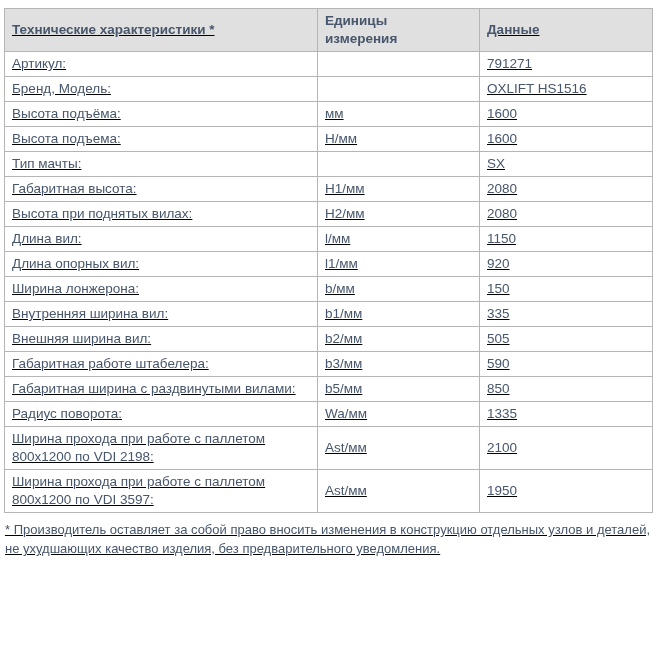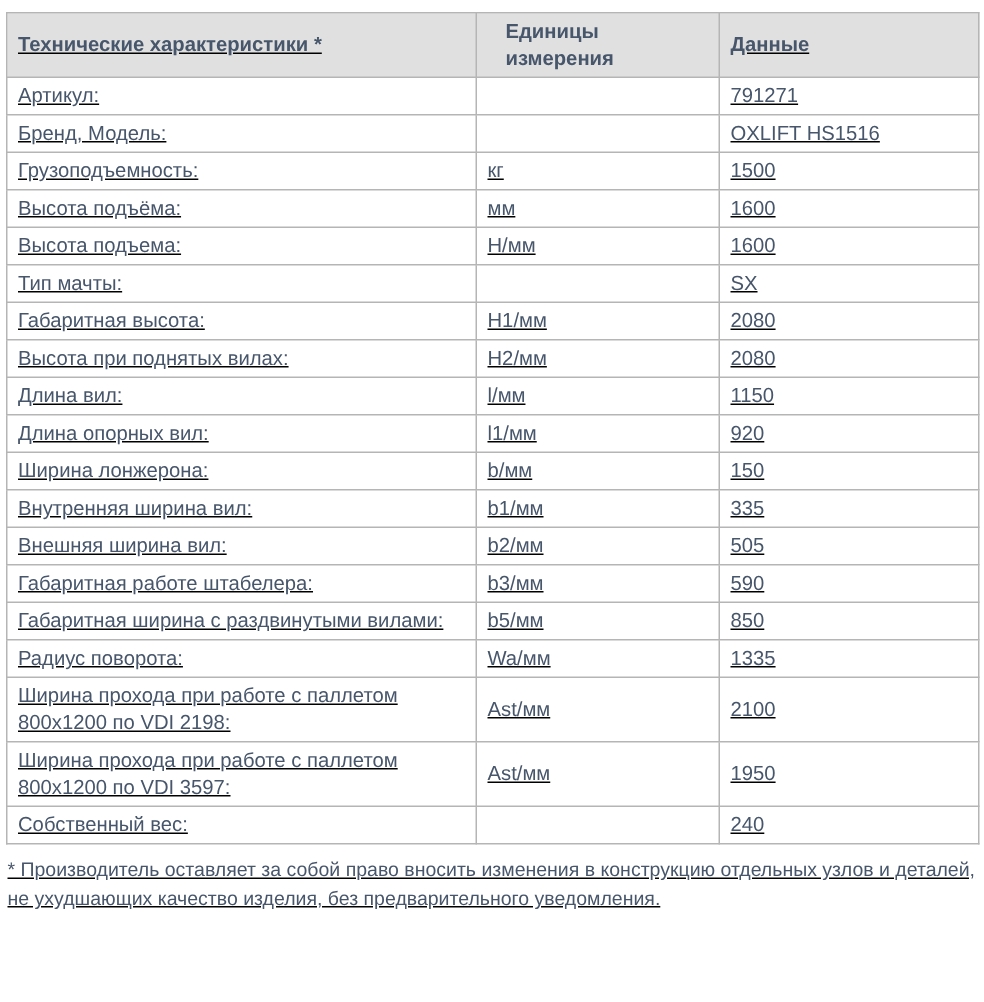--- a/index.html
+++ b/index.html
@@ -41,21 +41,20 @@
     vertical-align: middle;
     word-wrap: break-word;
   }
   table.specs thead th {
     background: var(--header-bg);
     font-weight: bold;
   }
   .units-head-text {
     display: inline-block;
     max-width: 96px; 
-    margin-left: 12px;
   }
   .footnote {
     width: 648px;
     margin: 7px 0 8px 1px;
     font-size: 13px;
     line-height: 19px;
     color: var(--text);
   }
 </style>
 </head>
@@ -80,25 +79,20 @@
     <tbody>
         <tr>
           <td>Артикул:</td>
           <td></td>
           <td>791271</td>
         </tr>
         <tr>
           <td>Бренд, Модель:</td>
           <td></td>
           <td>OXLIFT HS1516</td>
-        </tr>
-        <tr>
-          <td>Грузоподъемность:</td>
-          <td>кг</td>
-          <td>1500</td>
         </tr>
         <tr>
           <td>Высота подъёма:</td>
           <td>мм</td>
           <td>1600</td>
         </tr>
         <tr>
           <td>Высота подъема:</td>
           <td>Н/мм</td>
           <td>1600</td>
@@ -161,22 +155,17 @@
         <tr>
           <td>Ширина прохода при работе с паллетом 800x1200 по VDI 2198:</td>
           <td>Ast/мм</td>
           <td>2100</td>
         </tr>
         <tr>
           <td>Ширина прохода при работе с паллетом 800x1200 по VDI 3597:</td>
           <td>Ast/мм</td>
           <td>1950</td>
         </tr>
-        <tr>
-          <td>Собственный вес:</td>
-          <td></td>
-          <td>240</td>
-        </tr>
       </tbody>
   </table>
 
   <p class="footnote">* Производитель оставляет за собой право вносить изменения в конструкцию отдельных узлов и деталей, не ухудшающих качество изделия, без предварительного уведомления.</p>
 </div>
 
 </body></html>

